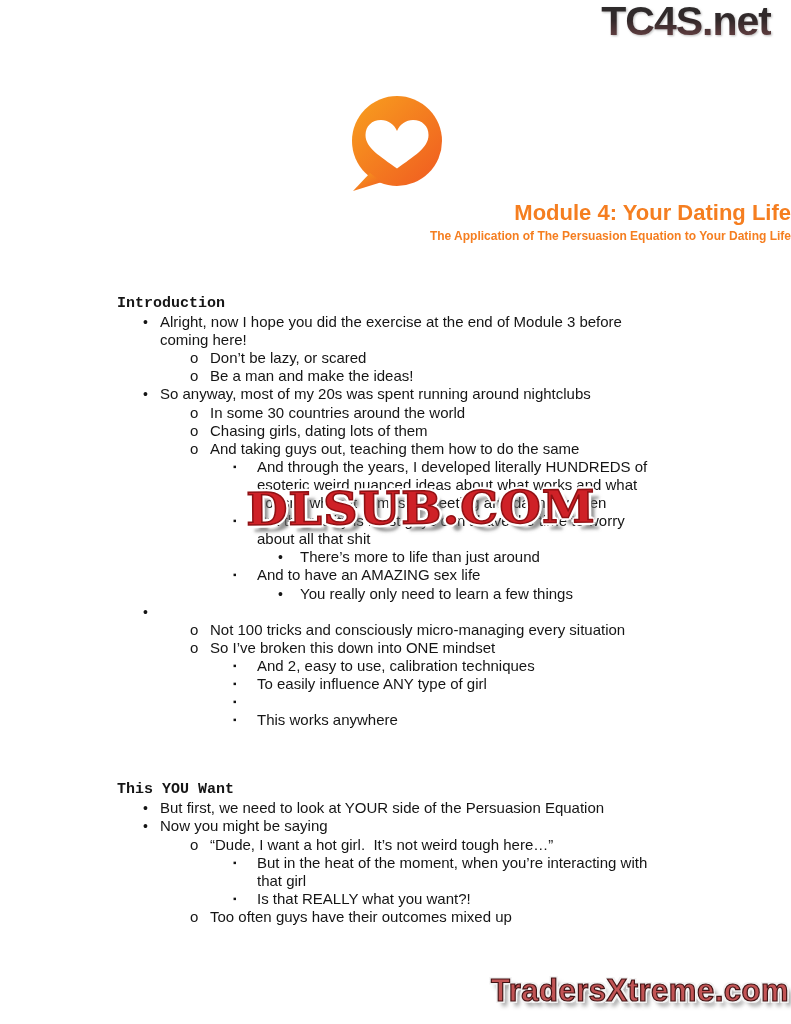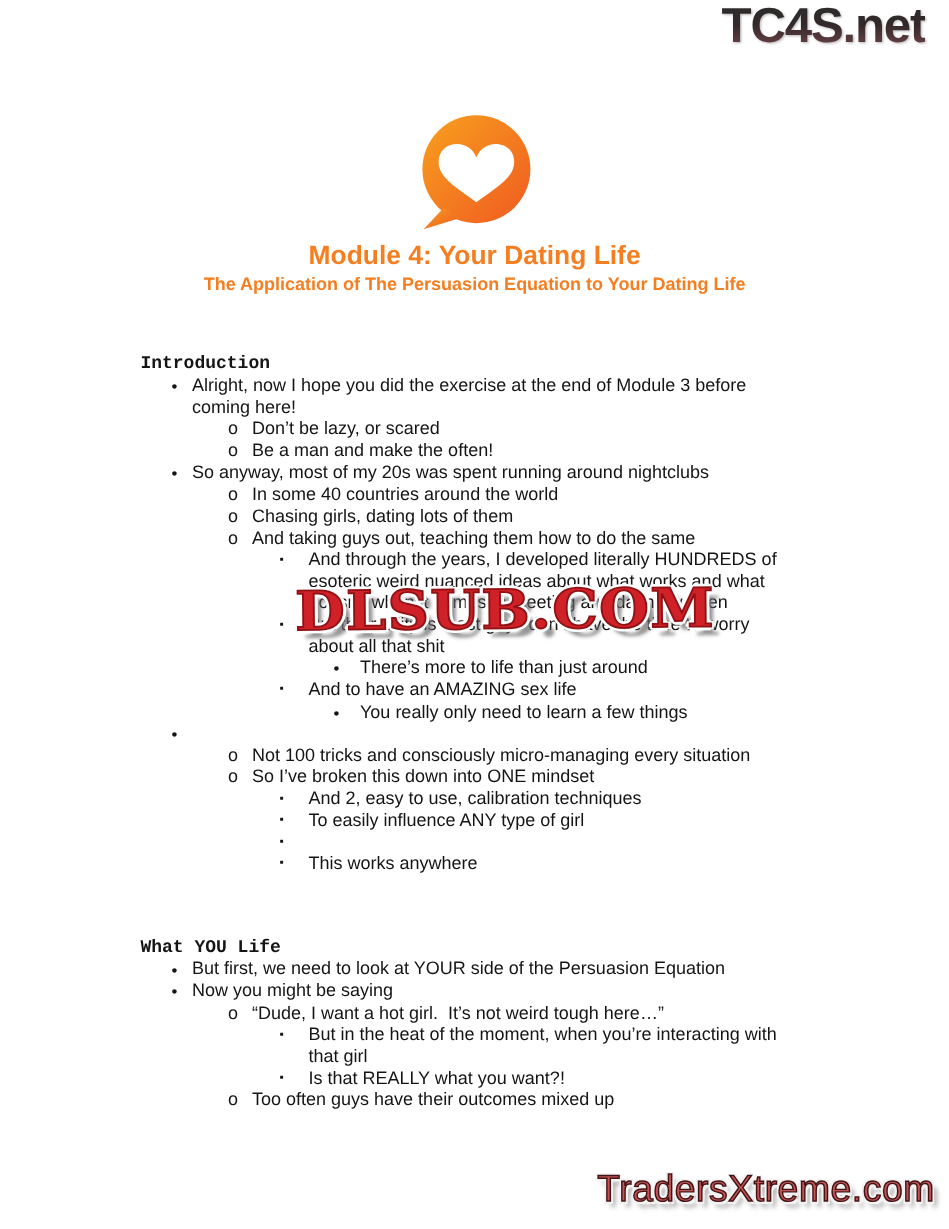--- a/index.html
+++ b/index.html
@@ -12,24 +12,24 @@
   
   .site-logo {
     position:absolute; top:-2px; right:20px;
     font-size:41px; font-weight:bold; letter-spacing:-1px;
     background:linear-gradient(180deg,#2c2c2c 8%,#33292a 48%,#5d3c3e 78%,#8d6163 100%);
     -webkit-background-clip:text; background-clip:text;
     color:transparent; -webkit-text-fill-color:transparent;
     filter:drop-shadow(1.5px 1.5px 1px rgba(130,130,130,0.55));
   }
   
-  .brand { position:absolute; top:95px; left:0; width:100%; text-align:center; }
+  .brand { position:absolute; top:95px; left:0; width:100%; text-align:right; }
   .brand svg { width:100px; height:100px; display:block; margin:0 auto; }
   .brand .title { font-size:22px; font-weight:bold; color:#f57e20; margin-top:5px; }
-  .brand .subtitle { font-size:15px; font-weight:bold; color:#f57e20; margin-top:3px; }
+  .brand .subtitle { font-size:12px; font-weight:bold; color:#f57e20; margin-top:3px; }
   
   .content {
     position:absolute; left:117px; top:295px; width:632px;
     font-size:15px; line-height:18.1px;
   }
   .section-heading { font-weight:bold;font-family:Liberation Mono, monospace; }
   .section + .section { margin-top:52px; }
   .item { display:flex; align-items:flex-start; }
   .item .bullet { flex:none; line-height:18.1px; }
   .item .text { white-space:pre-wrap; }
@@ -44,22 +44,22 @@
     font-size:45px; letter-spacing:1px; line-height:1;
     color:#cf2127; -webkit-text-stroke:1.5px #8f1114;
     transform:scaleX(1.06) rotate(-0.5deg); transform-origin:left center;
     text-shadow:
       -3px 0 0 #fff, 3px 0 0 #fff, 0 -3px 0 #fff, 0 3px 0 #fff,
       -2px -2px 0 #fff, 2px -2px 0 #fff, -2px 2px 0 #fff, 2px 2px 0 #fff,
       6px 7px 3px rgba(105,105,105,0.7);
   }
   
   .footer-logo {
-    position:absolute; top:973px; right:12px;
-    font-size:31px; font-weight:normal; letter-spacing:0.5px;
+    position:absolute; top:973px; right:2px;
+    font-size:31px; font-weight:bold; letter-spacing:0.5px;
     color:#c25455; -webkit-text-stroke:1.2px #421314;
     text-shadow:
       -2px -2px 0 #f2f2f2, 2px -2px 0 #f2f2f2,
       -2px 2px 0 #f2f2f2, 2px 2px 0 #f2f2f2,
       4px 5px 4px rgba(120,120,120,0.8);
   }
 </style>
 </head>
 <body>
 
@@ -88,29 +88,29 @@
         <span class="bullet">•</span>
         <div class="text">Alright, now I hope you did the exercise at the end of Module 3 before
 coming here!</div>
       </div>
       <div class="item l2">
         <span class="bullet">o</span>
         <div class="text">Don’t be lazy, or scared</div>
       </div>
       <div class="item l2">
         <span class="bullet">o</span>
-        <div class="text">Be a man and make the often!</div>
+        <div class="text">Be a man and make the ideas!</div>
       </div>
       <div class="item l1">
         <span class="bullet">•</span>
         <div class="text">So anyway, most of my 20s was spent running around nightclubs</div>
       </div>
       <div class="item l2">
         <span class="bullet">o</span>
-        <div class="text">In some 40 countries around the world</div>
+        <div class="text">In some 30 countries around the world</div>
       </div>
       <div class="item l2">
         <span class="bullet">o</span>
         <div class="text">Chasing girls, dating lots of them</div>
       </div>
       <div class="item l2">
         <span class="bullet">o</span>
         <div class="text">And taking guys out, teaching them how to do the same</div>
       </div>
       <div class="item l3">
@@ -157,21 +157,21 @@
       </div>
       <div class="item l3">
         <span class="bullet">▪</span>
       </div>
       <div class="item l3">
         <span class="bullet">▪</span>
         <div class="text">This works anywhere</div>
       </div>
     </div>
     <div class="section">
-      <div class="section-heading">What YOU Life</div>
+      <div class="section-heading">This YOU Want</div>
       <div class="item l1">
         <span class="bullet">•</span>
         <div class="text">But first, we need to look at YOUR side of the Persuasion Equation</div>
       </div>
       <div class="item l1">
         <span class="bullet">•</span>
         <div class="text">Now you might be saying</div>
       </div>
       <div class="item l2">
         <span class="bullet">o</span>

